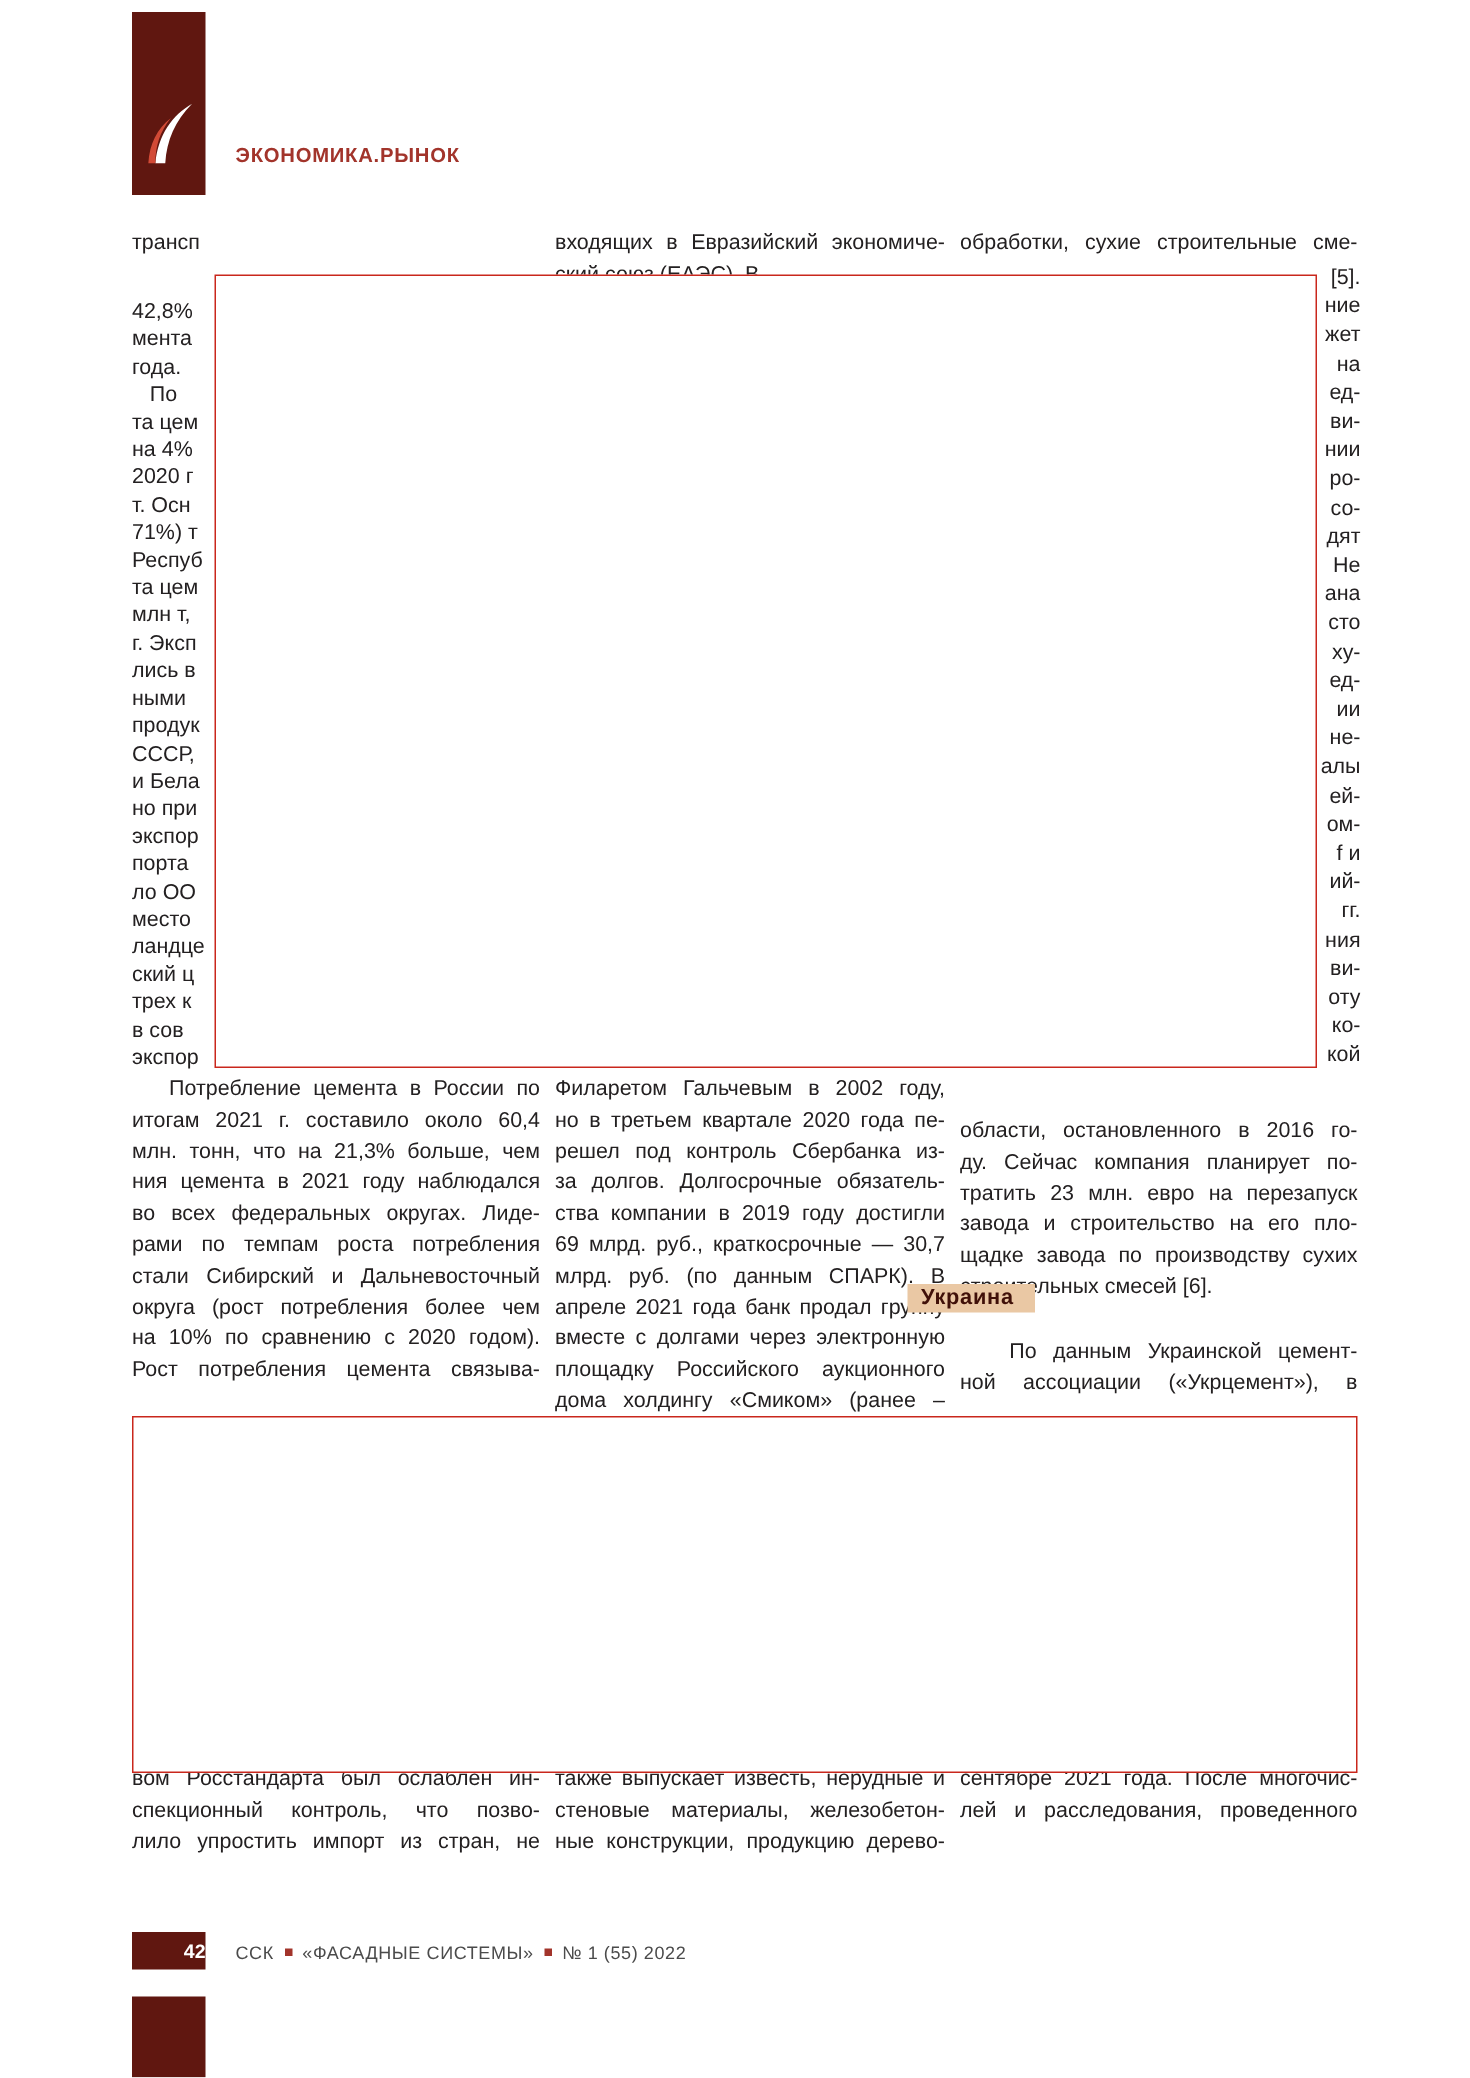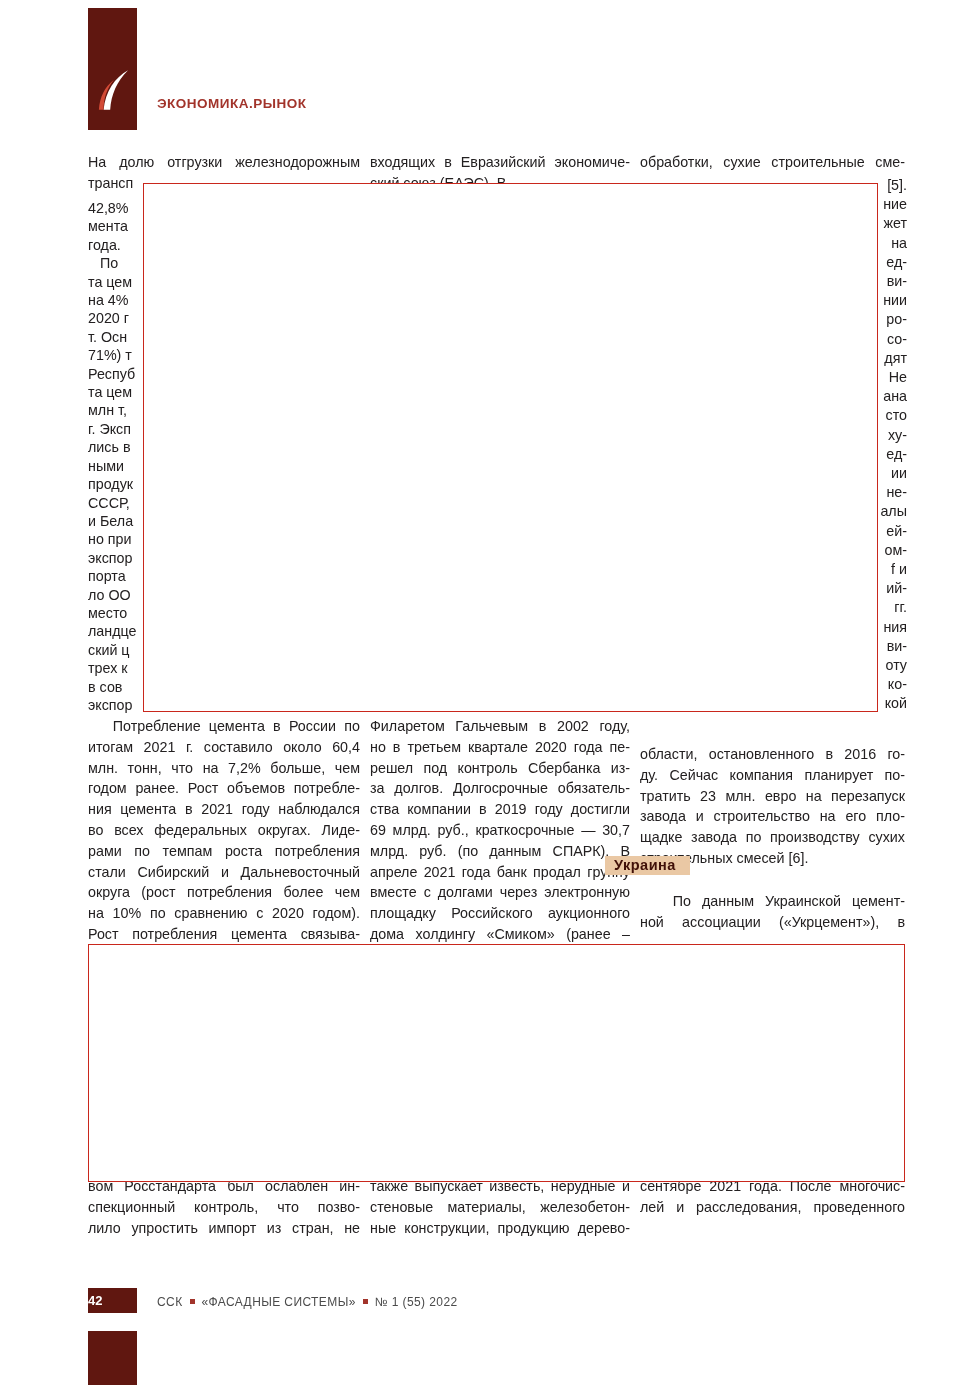--- a/index.html
+++ b/index.html
@@ -41,21 +41,21 @@
   
   .hl-heading {
     left:605px; top:856px; display:inline-block; background:#eac8a4;
     font-size:14.5px; font-weight:bold; color:#401008; letter-spacing:0.5px;
     padding:1px 14px 2px 9px;
   }
 
   
   .pagenum-box {
     left:88px; top:1288px; width:49px; height:25px; background:#601710;
-    color:#ffffff; font-size:13px; font-weight:bold; text-align:left; line-height:25px;
+    color:#ffffff; font-size:13px; font-weight:bold; text-align:right; line-height:25px;
   }
   .footer-line { left:157px; top:1295px; font-size:12px; color:#4b4b4b; letter-spacing:0.4px; }
   .fsq { display:inline-block; width:5px; height:5px; background:#a2342b; margin:0 7px; vertical-align:2px; }
 </style>
 </head>
 <body>
 
 <div class="page">
 
   <div class="abs brand-block brand-top">
@@ -64,21 +64,20 @@
         <path d="M7 44 C9 24 19 10 33 2 C21 14 15 28 14 44 Z" fill="#ffffff"></path>
         <path d="M2 44 C3 30 8 20 18 12 C10 22 7 32 7 44 Z" fill="#d24a36"></path>
       </svg>
     </span>
   </div>
 
   <div class="abs section-header">ЭКОНОМИКА.РЫНОК</div>
 
   <div class="abs" style="left:88px; top:152px; width:272px;">
 
-  <div class="ln">На долю отгрузки железнодорожным</div>
       <div class="ln noj">трансп</div>
     </div>
   <div class="abs" style="left:370px; top:152px; width:260px;">
 
   <div class="ln">входящих в Евразийский экономиче-</div>
       <div class="ln noj">ский союз (ЕАЭС). В</div>
     </div>
   <div class="abs" style="left:640px; top:152px; width:265px;">
 
   <div class="ln">обработки, сухие строительные сме-</div>
@@ -146,22 +145,21 @@
       <div class="frR">ко-</div>
       <div class="frR">кой</div>
     </div>
 
   <div class="rect rect1"></div>
 
   <div class="abs" style="left:88px; top:716px; width:272px;">
 
   <div class="ln">&nbsp;&nbsp;&nbsp;Потребление цемента в России по</div>
       <div class="ln">итогам 2021 г. составило около 60,4</div>
-      <div class="ln">млн. тонн, что на 7,2% больше, чем</div>
-      <div class="ln">годом ранее. Рост объемов потребле-</div>
+      <div class="ln">млн. тонн, что на 21,3% больше, чем</div>
       <div class="ln">ния цемента в 2021 году наблюдался</div>
       <div class="ln">во всех федеральных округах. Лиде-</div>
       <div class="ln">рами по темпам роста потребления</div>
       <div class="ln">стали Сибирский и Дальневосточный</div>
       <div class="ln">округа (рост потребления более чем</div>
       <div class="ln">на 10% по сравнению с 2020 годом).</div>
       <div class="ln">Рост потребления цемента связыва-</div>
     </div>
   <div class="abs" style="left:370px; top:716px; width:260px;">
 

